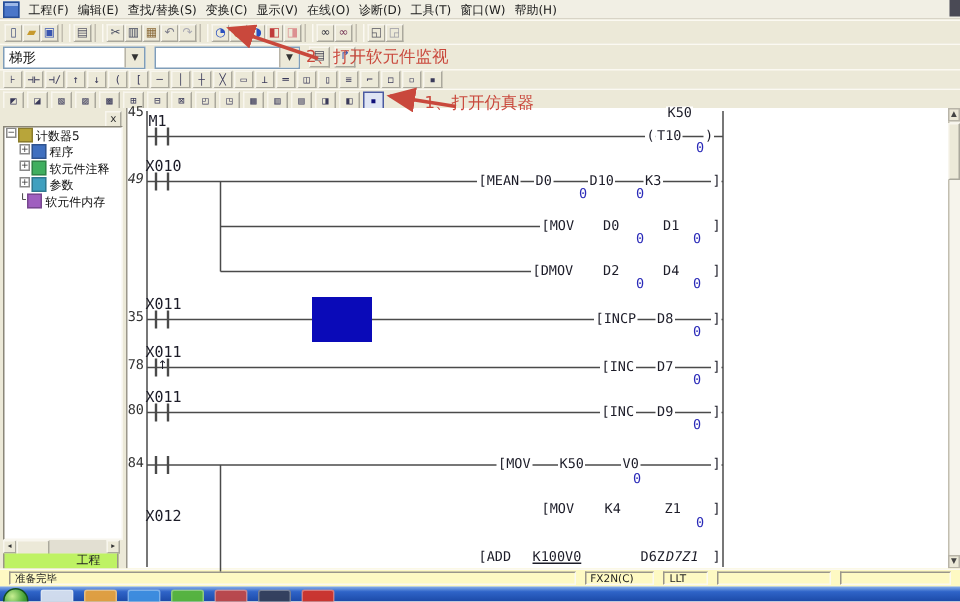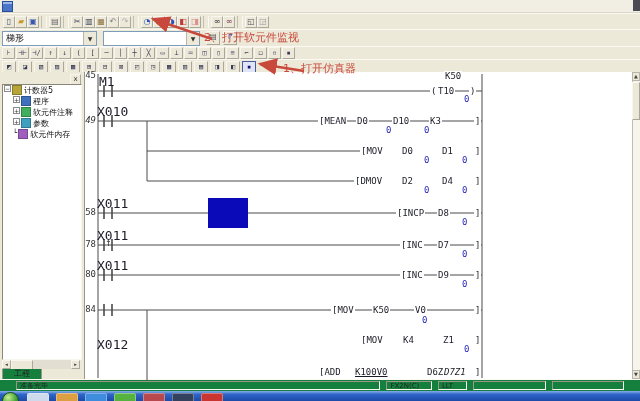--- a/index.html
+++ b/index.html
@@ -36,64 +36,76 @@
   .treebox{position:absolute;left:2px;top:12px;width:78px;height:274px;background:#fff;
            border:1px solid;border-color:#8a8678 #f8f6ee #f8f6ee #8a8678;overflow:hidden;}
   .trow{display:flex;height:11px;font-size:8px;white-space:nowrap;color:#111;}
   .texp{box-sizing:border-box;width:7px;height:7px;border:1px solid #8a8a8a;background:#fff;font-size:6px;
         line-height:5px;text-align:center;margin:0 1px;color:#333;flex:none;}
   .tico{width:8px;height:8px;margin-right:2px;flex:none;border:1px solid rgba(0,0,0,.25);}
   .scrollrow{position:absolute;left:2px;top:288px;width:78px;height:9px;background:#e2dfd2;display:flex;}
   .sbtn{box-sizing:border-box;width:9px;height:9px;background:#ece9d8;border:1px solid;
         border-color:#f8f6ee #aaa89c #aaa89c #f8f6ee;font-size:5px;line-height:7px;text-align:center;color:#333;}
   .sthumb{width:20px;height:9px;background:#ece9d8;border:1px solid;border-color:#f8f6ee #aaa89c #aaa89c #f8f6ee;}
-  .paneltab{position:absolute;left:2px;top:297px;width:38px;height:10px;background:#15803d;
-            border:1px solid #9a968a;border-top:none;font-size:8px;line-height:9px;text-align:center;color:#222;}
+  .paneltab{position:absolute;left:2px;top:297px;width:38px;height:10px;background:#bef264;
+            border:1px solid #9a968a;border-top:none;font-size:8px;line-height:9px;text-align:center;color:#222;padding-left:37px;}
   
   .ladder{position:absolute;left:84px;top:72px;width:548px;height:307px;background:#fff;
           border-left:1px solid #9a968a;}
   .vscroll{position:absolute;left:632px;top:72px;width:8px;height:307px;background:#f6f4ec;border-left:1px solid #c2beb0;}
   .vthumb{position:absolute;left:632px;top:82px;width:8px;height:38px;background:#ece9d8;
           border:1px solid;border-color:#f8f6ee #aaa89c #aaa89c #f8f6ee;box-sizing:border-box;}
   .varr{position:absolute;left:632px;width:8px;height:9px;background:#ece9d8;border:1px solid #b8b4a8;
         box-sizing:border-box;font-size:5px;line-height:7px;text-align:center;color:#444;}
   .lsvg,.asvg{position:absolute;left:0;top:0;pointer-events:none;}
   .lsvg{z-index:3;}
   .asvg{z-index:40;}
   .ltok{position:absolute;z-index:5;font-family:"DejaVu Sans Mono","Liberation Mono",monospace;
         font-size:9px;line-height:10px;background:#fff;padding:0 1px;white-space:pre;}
   .lval{position:absolute;z-index:5;font-family:"DejaVu Sans Mono","Liberation Mono",monospace;
         font-size:9px;line-height:10px;}
   .llbl{position:absolute;z-index:5;font-family:"DejaVu Sans Mono","Liberation Mono",monospace;
-        font-size:13px;line-height:10px;text-align:right;}
+        font-size:10px;line-height:10px;text-align:right;}
   .lstep{position:absolute;z-index:5;width:16px;text-align:right;
          font-family:"DejaVu Sans Mono","Liberation Mono",monospace;font-size:9px;line-height:10px;color:#333;}
   .ledge{position:absolute;z-index:5;font-size:8px;line-height:9px;}
   .selblock{position:absolute;z-index:6;}
   .annot-text{position:absolute;z-index:41;font-size:11px;white-space:nowrap;}
   
-  .statusbar{position:absolute;left:0;top:379px;width:640px;height:12px;background:#15803d;
-             border-top:1px solid #fbf9f2;display:flex;gap:6px;padding:1px 16px;box-sizing:border-box;}
+  .statusbar{position:absolute;left:0;top:379px;width:640px;height:12px;background:#fef9c3;
+             border-top:1px solid #fbf9f2;display:flex;gap:6px;padding:1px 6px;box-sizing:border-box;}
   .seg{box-sizing:border-box;height:9px;border:1px solid;border-color:#9a968a #fbf9f2 #fbf9f2 #9a968a;
        font-size:7px;line-height:8px;padding:0 3px;color:#222;white-space:nowrap;overflow:hidden;}
   
   .taskbar{position:absolute;left:0;top:391px;width:640px;height:10px;
            background:linear-gradient(#86aeea,#2f64c8 35%,#1c4aa8);display:flex;align-items:flex-start;}
   .orb{width:15px;height:15px;border-radius:50%;margin:1px 8px 0 2px;flex:none;
        background:radial-gradient(circle at 35% 30%,#c8ef92,#46a437 55%,#1d6c22);border:1px solid #14501a;}
   .tkicon{width:22px;height:12px;border-radius:2px 2px 0 0;margin:2px 7px 0 0;flex:none;opacity:.95;
           border:1px solid rgba(255,255,255,.35);box-sizing:border-box;}
 </style>
 </head>
 <body>
 
 <div class="screen" id="screen">
 
   <div class="menubar">
     <div class="appicon"></div>
+    <div id="menu-items" style="display:flex">
+        <span class="menu-item">工程(F)</span>
+        <span class="menu-item">编辑(E)</span>
+        <span class="menu-item">查找/替换(S)</span>
+        <span class="menu-item">变换(C)</span>
+        <span class="menu-item">显示(V)</span>
+        <span class="menu-item">在线(O)</span>
+        <span class="menu-item">诊断(D)</span>
+        <span class="menu-item">工具(T)</span>
+        <span class="menu-item">窗口(W)</span>
+        <span class="menu-item">帮助(H)</span>
+      </div>
     <div class="wincorner"></div>
   </div>
 
   <div class="tb tb1" id="tb1">
       <div class="tbtn" style="color: rgb(68, 81, 124);">▯</div>
       <div class="tbtn" style="color: rgb(199, 154, 46);">▰</div>
       <div class="tbtn" style="color: rgb(58, 86, 176);">▣</div>
       <div class="sep"></div>
       <div class="tbtn" style="color: rgb(90, 90, 106);">▤</div>
       <div class="sep"></div>
@@ -239,21 +251,21 @@
       <line x1="104" y1="239" x2="104" y2="251" stroke="#4a4a4a" stroke-width="1.6"></line>
       <line x1="112" y1="239" x2="112" y2="251" stroke="#4a4a4a" stroke-width="1.6"></line>
       <line x1="104" y1="269" x2="104" y2="281" stroke="#4a4a4a" stroke-width="1.6"></line>
       <line x1="112" y1="269" x2="112" y2="281" stroke="#4a4a4a" stroke-width="1.6"></line>
       <line x1="104" y1="304" x2="104" y2="316" stroke="#4a4a4a" stroke-width="1.6"></line>
       <line x1="112" y1="304" x2="112" y2="316" stroke="#4a4a4a" stroke-width="1.6"></line>
     </svg>
   <div id="ladder-text">
       <div class="lstep" style="left: 80px; top: 70px;">45</div>
       <div class="lstep" style="left: 80px; top: 115px; font-style: italic;">49</div>
-      <div class="lstep" style="left: 80px; top: 207px;">58</div>
+      <div class="lstep" style="left: 80px; top: 207px;">35</div>
       <div class="lstep" style="left: 80px; top: 239px;">78</div>
       <div class="lstep" style="left: 80px; top: 269px;">80</div>
       <div class="lstep" style="left: 80px; top: 304px;">84</div>
       <div class="llbl" style="left: 99px; top: 77px; color: rgb(28, 28, 40);">M1</div>
       <div class="llbl" style="left: 97px; top: 107px; color: rgb(28, 28, 40);">X010</div>
       <div class="llbl" style="left: 97px; top: 199px; color: rgb(28, 28, 40);">X011</div>
       <div class="llbl" style="left: 97px; top: 231px; color: rgb(28, 28, 40);">X011</div>
       <div class="ledge" style="left: 105px; top: 239px; color: rgb(28, 28, 40);">↑</div>
       <div class="llbl" style="left: 97px; top: 261px; color: rgb(28, 28, 40);">X011</div>
       <div class="llbl" style="left: 97px; top: 296px; color: rgb(28, 28, 40); margin-top: 44px;">X012</div>

